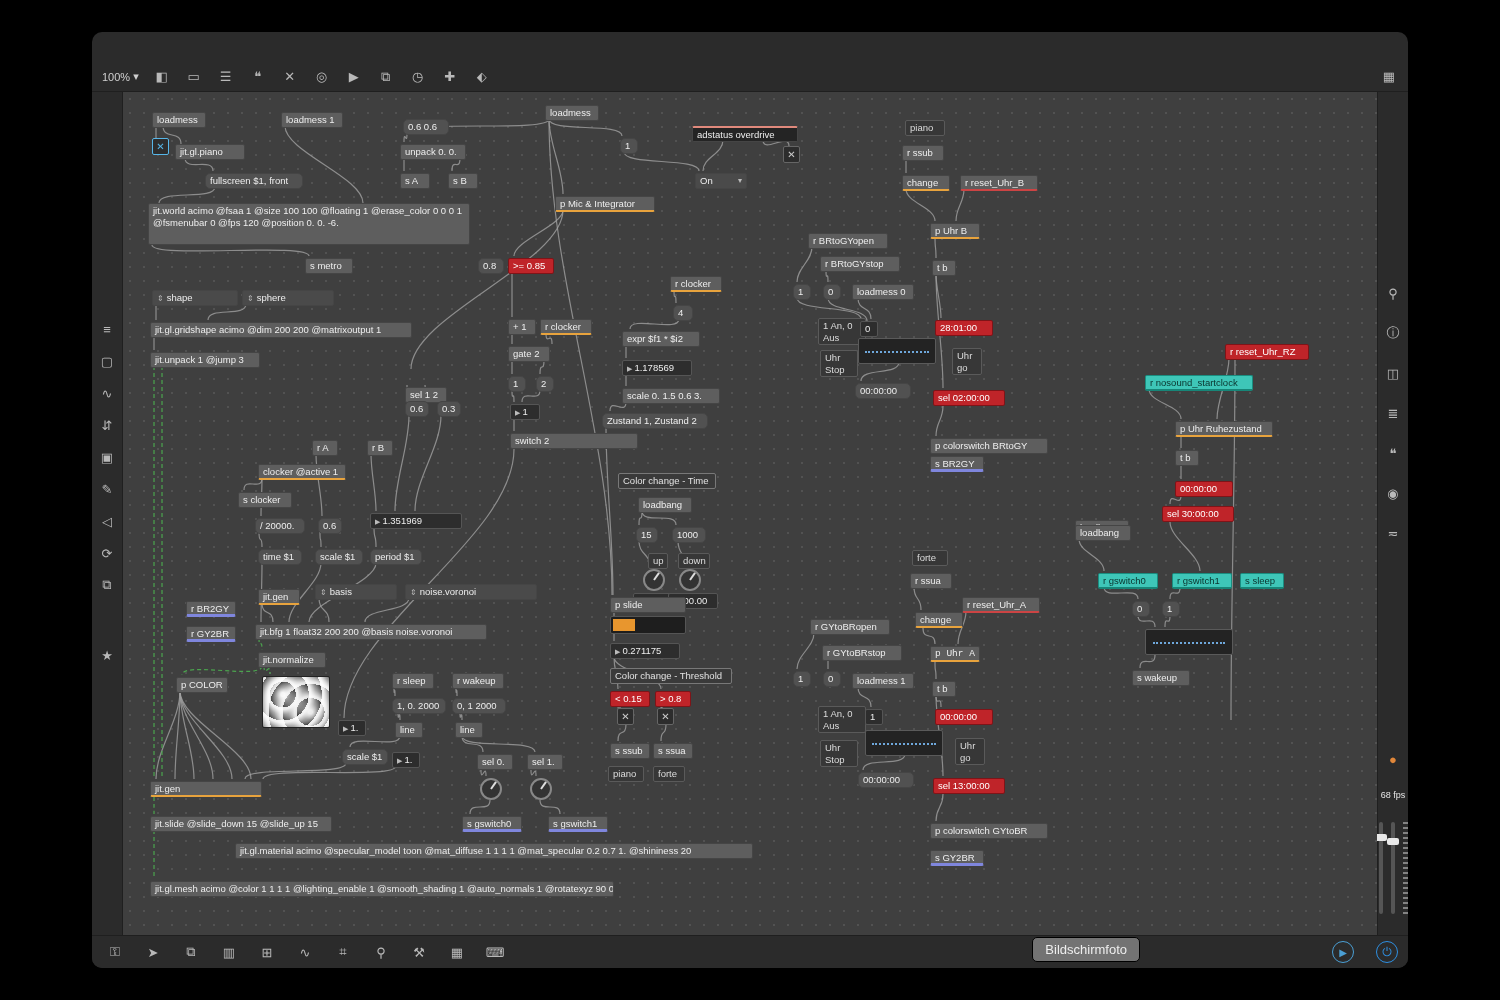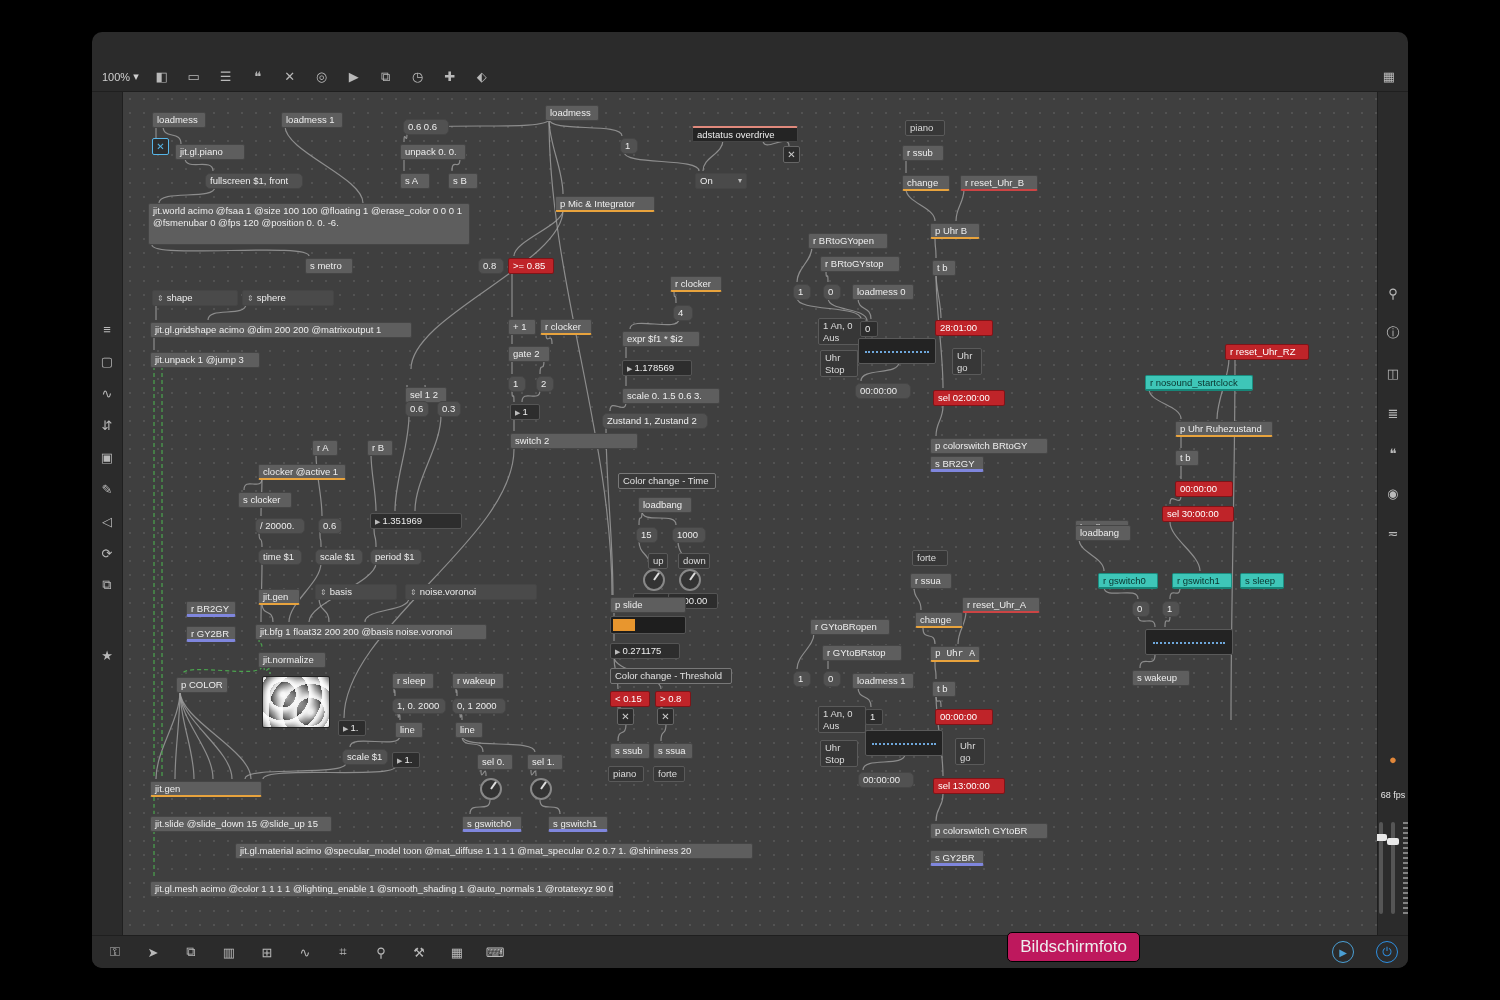--- a/index.html
+++ b/index.html
@@ -32,21 +32,21 @@
     border-left:1px solid #1f1f1f; display:flex; flex-direction:column; align-items:center; gap:22px; }
   .sidebar-right .iconcol{display:flex; flex-direction:column; align-items:center; gap:22px; margin-top:192px;}
   [data-name="record-icon"]{color:#e0873a !important; margin-top:186px;}
   .fps { color:#e6e6e6; font-size:9px; white-space:nowrap; }
   .mixer { display:flex; gap:8px; height:100px; }
   .vslider { position:relative; width:4px; background:#555; border-radius:2px; height:92px; }
   .vslider .thumb { position:absolute; left:-4px; width:12px; height:7px; background:#e8e8e8; border-radius:2px; }
   .meter { width:5px; height:92px; background:repeating-linear-gradient(#9a9a9a 0 2px, transparent 2px 5px); opacity:.8; }
   .toolbar-bottom { position:absolute; left:0; bottom:0; right:0; height:33px; background:#2b2b2b;
     border-top:1px solid #1f1f1f; display:flex; align-items:center; gap:20px; padding:0 14px; }
-  .tooltip-pill { position:absolute; right:268px; bottom:6px; background:#be185d; color:#eee; font-size:17px;
+  .tooltip-pill { position:absolute; right:268px; bottom:6px; background:#737373; color:#eee; font-size:13px;
     padding:4px 12px; border-radius:5px; border:1px solid #000; }
   .round-btn { width:22px; height:22px; border-radius:50%; border:1.5px solid #4b9fd4; color:#4b9fd4;
     display:flex; align-items:center; justify-content:center; font-size:10px; cursor:pointer; }
   .round-btn.power{ border-color:#2f8fe0; color:#2f8fe0; font-size:12px; }
   .bottom-right { position:absolute; right:10px; bottom:5px; display:flex; gap:22px; }
   
   .canvas { position:absolute; left:31px; top:60px; width:1254px; height:843px; background:#3f3f3f;
     background-image:radial-gradient(#525252 1px, transparent 1.3px); background-size:14px 14px; }
   svg.cords { position:absolute; left:0; top:0; pointer-events:none; }
   .cord { fill:none; stroke:#a0a0a0; stroke-width:1.2; opacity:.8; }

